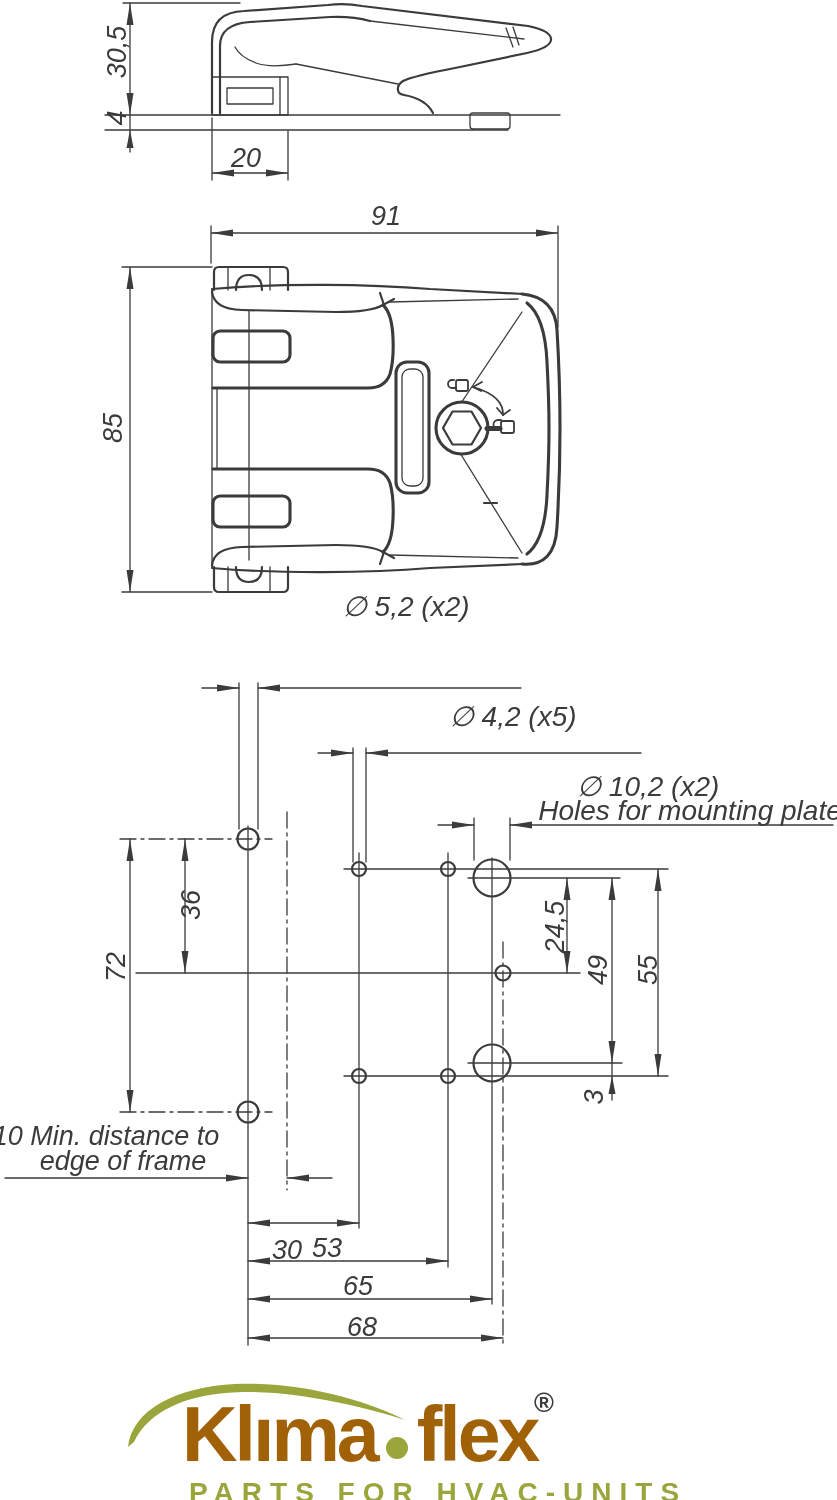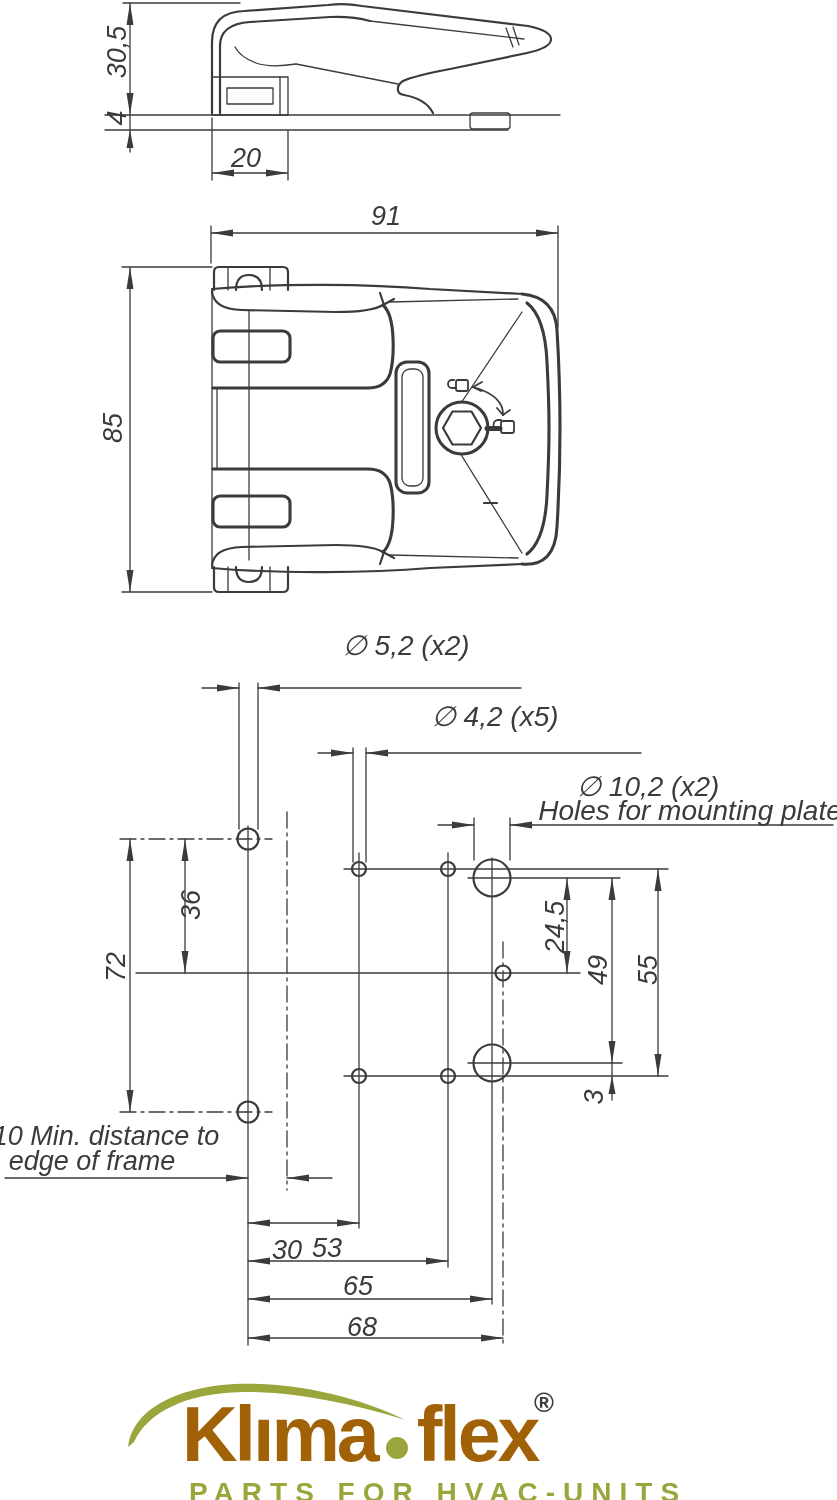--- a/index.html
+++ b/index.html
@@ -194,38 +194,38 @@
 
   <path class="gr" d="M128,1447 C132,1410 176,1387 235,1384 C305,1381 372,1403 405,1420 C368,1408 300,1391 243,1392 C186,1393 148,1412 134,1442 Z"></path>
 </svg>
 
 <span class="dim rot" style="left:117px;top:52px">30,5</span>
 <span class="dim rot" style="left:117px;top:118px">4</span>
 <span class="dim" style="left:246px;top:158px">20</span>
 <span class="dim" style="left:386px;top:216px">91</span>
 <span class="dim rot" style="left:113px;top:428px">85</span>
 
-<span class="callout" style="left:406px;top:645px">∅ 5,2 (x2)</span>
-<span class="callout" style="left:495px;top:716px">∅ 4,2 (x5)</span>
+<span class="callout" style="left:406px;top:606px">∅ 5,2 (x2)</span>
+<span class="callout" style="left:513px;top:716px">∅ 4,2 (x5)</span>
 <span class="callout" style="left:648px;top:786px">∅ 10,2 (x2)</span>
 <span class="callout" style="left:690px;top:811px">Holes for mounting plate</span>
 
 <span class="dim rot" style="left:191px;top:905px">36</span>
 <span class="dim rot" style="left:116px;top:967px">72</span>
 <span class="dim rot" style="left:555px;top:927px">24,5</span>
 <span class="dim rot" style="left:598px;top:970px">49</span>
 <span class="dim rot" style="left:648px;top:970px">55</span>
 <span class="dim rot" style="left:594px;top:1097px">3</span>
 <span class="dim" style="left:287px;top:1250px">30</span>
 <span class="dim" style="left:327px;top:1248px">53</span>
 <span class="dim" style="left:358px;top:1286px">65</span>
 <span class="dim" style="left:362px;top:1327px">68</span>
 
 <span class="note" style="left:106px;top:1136px">10 Min. distance to</span>
-<span class="note" style="left:92px;top:1161px">edge of frame</span>
+<span class="note" style="left:123px;top:1161px">edge of frame</span>
 
 <div class="brand">
   <span>Klıma</span>
   <span class="brand-dot"></span>
   <span>flex</span>
 </div>
 <span class="reg">®</span>
 <div class="tagline">PARTS FOR HVAC-UNITS</div>
 
 </div>

